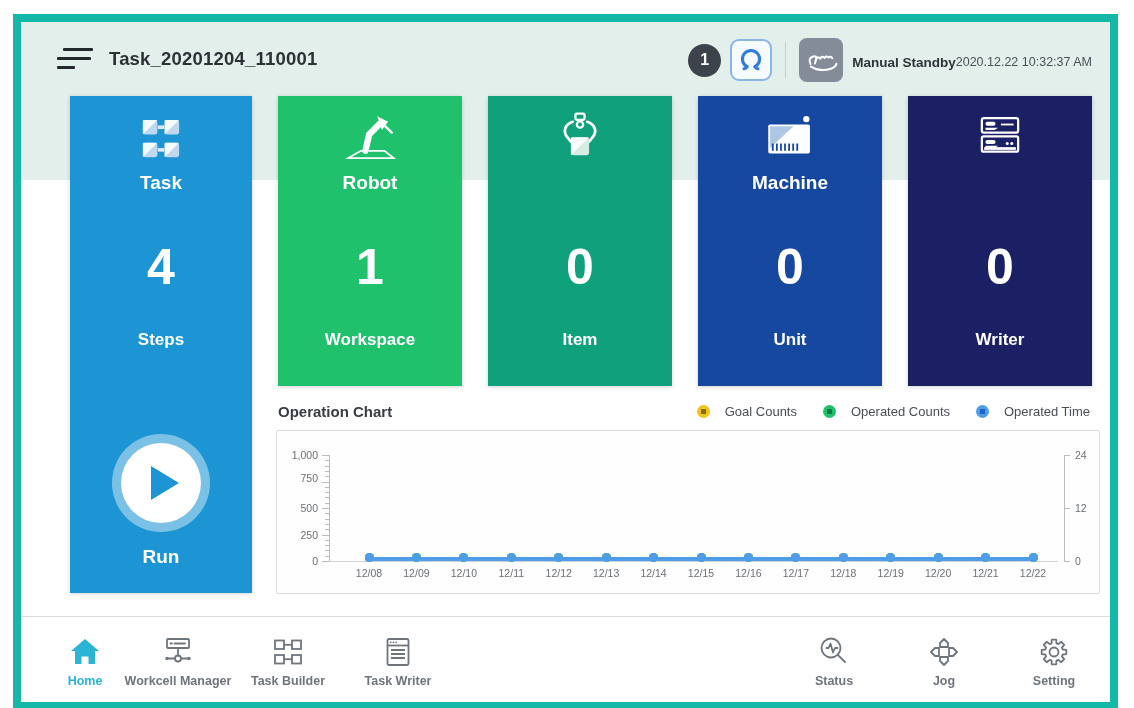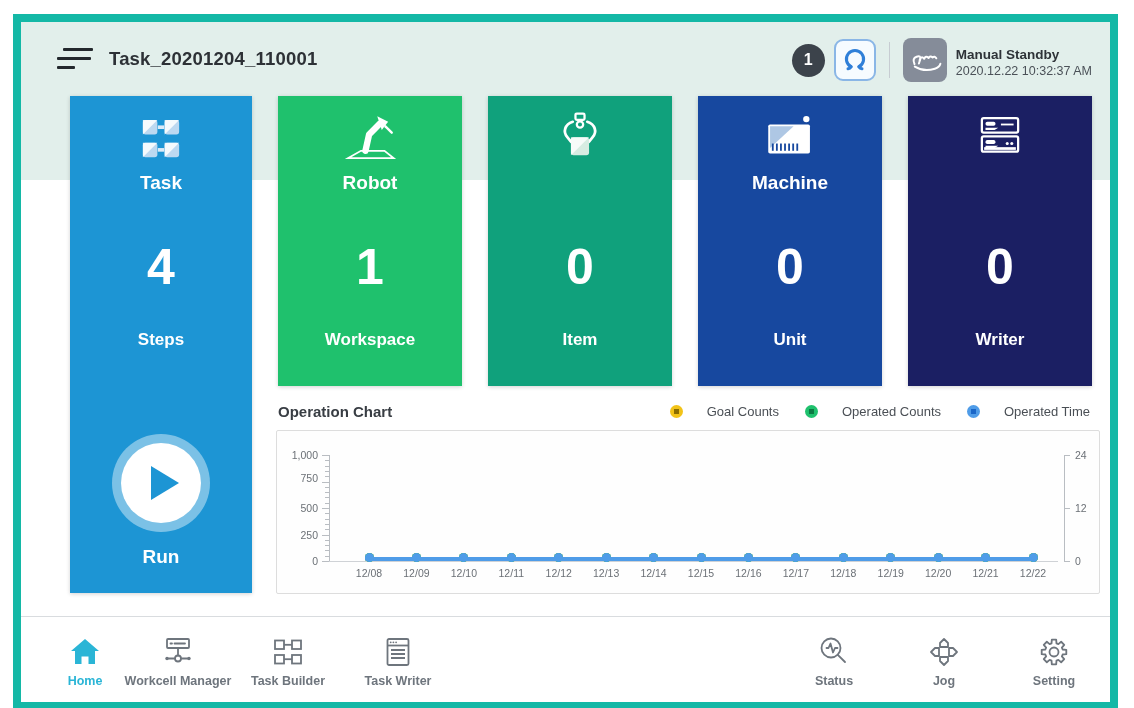--- a/index.html
+++ b/index.html
@@ -13,21 +13,21 @@
   .hamburger span{display:block;height:3.5px;background:#23282d;border-radius:1px;margin-bottom:5.5px;}
   .hamburger .h1{width:30px;margin-left:6px;}
   .hamburger .h2{width:34px;}
   .hamburger .h3{width:18px;}
   .title{position:absolute;left:88px;top:26px;margin:0;font-size:18.5px;font-weight:bold;color:#2d3136;letter-spacing:.2px;}
   .tr-cluster{position:absolute;right:18px;top:14px;height:48px;display:flex;align-items:center;gap:9px;}
   .badge{width:33px;height:33px;border-radius:50%;background:#3c434b;color:#fff;font-size:16px;font-weight:bold;display:flex;align-items:center;justify-content:center;}
   .toolbtn{width:42px;height:42px;border-radius:9px;border:2px solid #8ab6e6;background:#f6fbff;display:flex;align-items:center;justify-content:center;cursor:pointer;padding:0;}
   .vdiv{width:1px;height:36px;background:#c7ccd2;margin:0 4px;}
   .modebox{width:44px;height:44px;border-radius:8px;background:#858c99;display:flex;align-items:center;justify-content:center;}
-  .statuscol{display:flex;flex-direction:column;justify-content:center;line-height:1.25;margin-top:7px;}
+  .statuscol{display:flex;flex-direction:row;justify-content:center;line-height:1.25;margin-top:7px;}
   .st1{font-size:13.5px;font-weight:bold;color:#2e3338;}
   .st2{font-size:12.5px;color:#4b5158;}
 
   
   .cards{position:absolute;left:49px;top:74px;display:flex;gap:26px;align-items:flex-start;z-index:4;}
   .card{position:relative;width:184px;height:290px;color:#fff;box-shadow:0 1px 4px rgba(0,0,0,.18);cursor:pointer;}
   .card.tall{width:182px;height:497px;}
   .c-icon{position:absolute;left:0;top:10px;width:100%;height:66px;display:flex;align-items:center;justify-content:center;}
   .c-label{position:absolute;left:0;top:76px;width:100%;text-align:center;font-size:19px;font-weight:bold;}
   .c-value{position:absolute;left:0;top:140px;width:100%;text-align:center;font-size:50px;line-height:62px;font-weight:bold;}
@@ -35,21 +35,21 @@
   .runwrap{position:absolute;left:0;top:338px;width:100%;display:flex;flex-direction:column;align-items:center;cursor:pointer;}
   .runring{width:98px;height:98px;border-radius:50%;background:rgba(255,255,255,.42);display:flex;align-items:center;justify-content:center;}
   .runcirc{width:80px;height:80px;border-radius:50%;background:#fff;display:flex;align-items:center;justify-content:center;}
   .play{width:0;height:0;border-left:28px solid #1d95d4;border-top:17px solid transparent;border-bottom:17px solid transparent;margin-left:8px;}
   .runlabel{margin-top:14px;font-size:19px;font-weight:bold;color:#fff;}
 
   
   .chart-head{position:absolute;left:257px;right:20px;top:377px;height:24px;display:flex;justify-content:space-between;align-items:center;z-index:3;}
   .chart-title{font-size:15px;font-weight:bold;color:#383d43;}
   .legend{display:flex;align-items:center;gap:26px;}
-  .lg-item{display:flex;align-items:center;gap:24px;font-size:13px;color:#4a4f55;}
+  .lg-item{display:flex;align-items:center;gap:15px;font-size:13px;color:#4a4f55;}
   .lg-dot{width:13px;height:13px;border-radius:50%;}
   .chart-box{position:absolute;left:255px;top:408px;width:822px;height:162px;border:1px solid #ddd;border-radius:2px;background:#fefefe;z-index:3;}
   #plot{position:absolute;inset:0;}
   #plot .vax{position:absolute;width:1px;background:#b9bdc2;}
   #plot .hax{position:absolute;height:1px;background:#cfd2d6;}
   #plot .tk{position:absolute;height:1px;background:#b9bdc2;}
   #plot .yl{position:absolute;font-size:10.5px;color:#6b7076;text-align:right;}
   #plot .yr{position:absolute;font-size:10.5px;color:#6b7076;}
   #plot .xl{position:absolute;top:136px;font-size:10.5px;color:#6b7076;transform:translateX(-50%);}
   #plot .dline{position:absolute;height:4px;border-radius:2px;}

